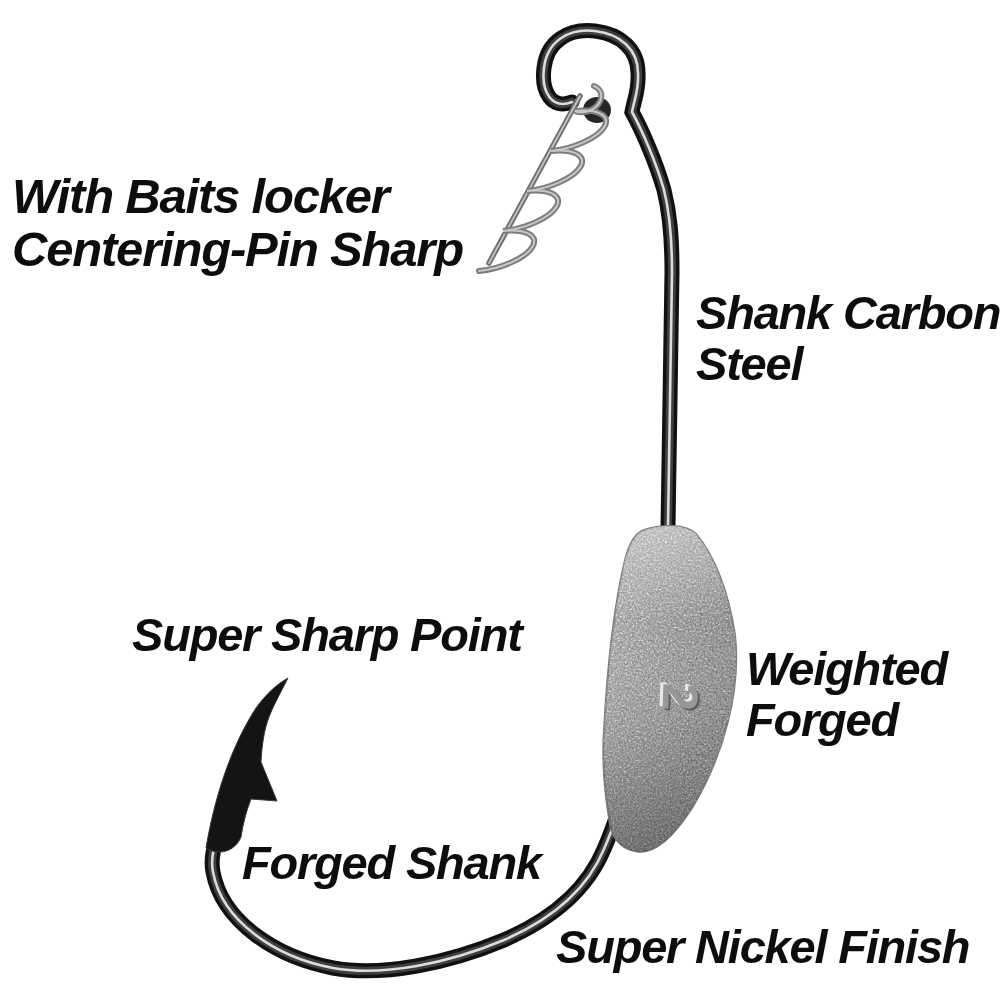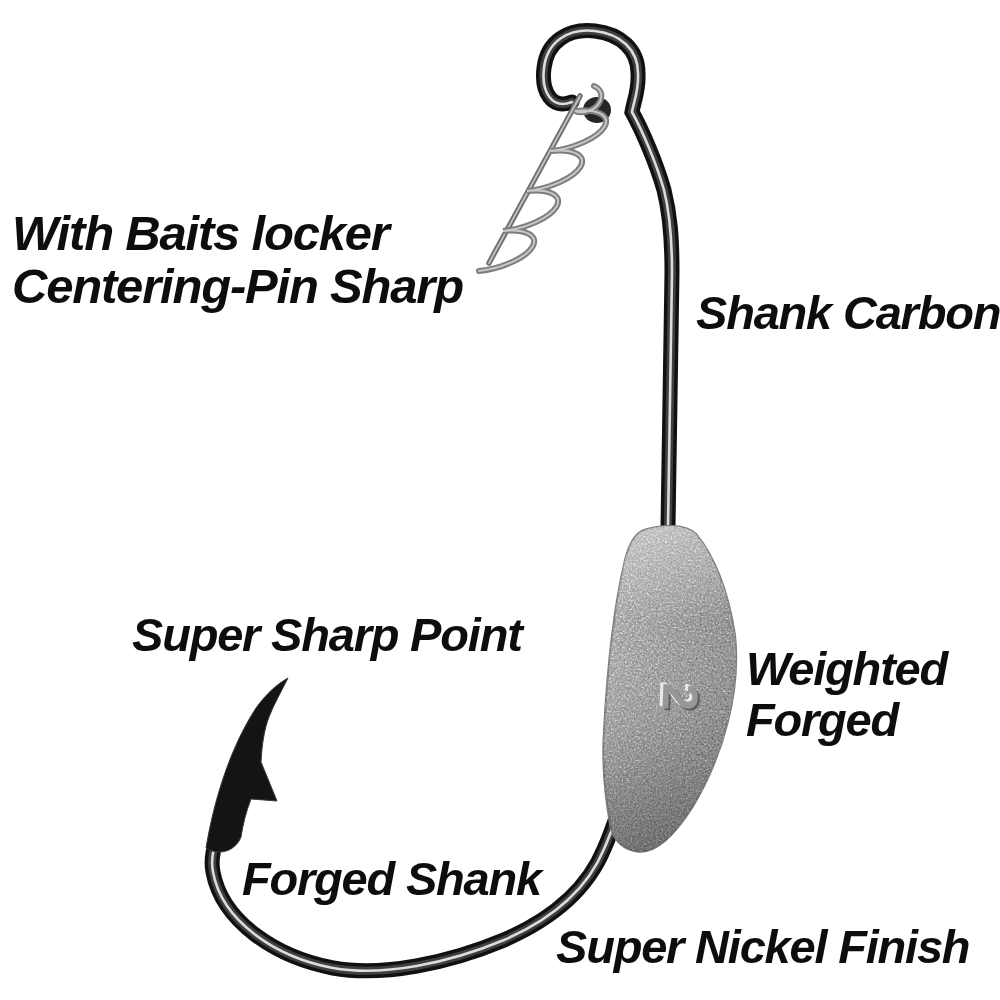--- a/index.html
+++ b/index.html
@@ -14,21 +14,21 @@
   .callout{
     position:absolute;
     font-style:italic;
     font-weight:bold;
     font-size:47px;
     line-height:1.08;
     letter-spacing:-1.2px;
     color:#0d0d0d;
     white-space:nowrap;
   }
-  .callout.big{font-size:49px;margin-top:37px;}
+  .callout.big{font-size:49px;}
 </style>
 </head>
 <body>
 
 <div id="stage">
 
   <svg id="hook-svg" width="1000" height="1000" viewBox="0 0 1000 1000">
     <defs>
       <linearGradient id="gLead" x1="0" y1="0" x2="1" y2="0.35">
         <stop offset="0" stop-color="#d8d8d8"></stop>
@@ -151,32 +151,33 @@
     </g>
   </svg>
 
   <div class="callout big" style="left:12px;top:170px;">
     <div>With Baits locker</div>
     <div>Centering-Pin Sharp</div>
   </div>
 
   <div class="callout" style="left:696px;top:288px;">
     <div>Shank Carbon</div>
+    <div>Steel</div>
   </div>
 
   <div class="callout" style="left:132px;top:610px;">
     <div>Super Sharp Point</div>
   </div>
 
   <div class="callout" style="left:746px;top:644px;">
     <div>Weighted</div>
     <div>Forged</div>
   </div>
 
-  <div class="callout" style="left:242px;top:838px;margin-top:16px;">
+  <div class="callout" style="left:242px;top:838px;">
     <div>Forged Shank</div>
   </div>
 
   <div class="callout" style="left:556px;top:922px;">
     <div>Super Nickel Finish</div>
   </div>
 
 </div>
 
 </body></html>

